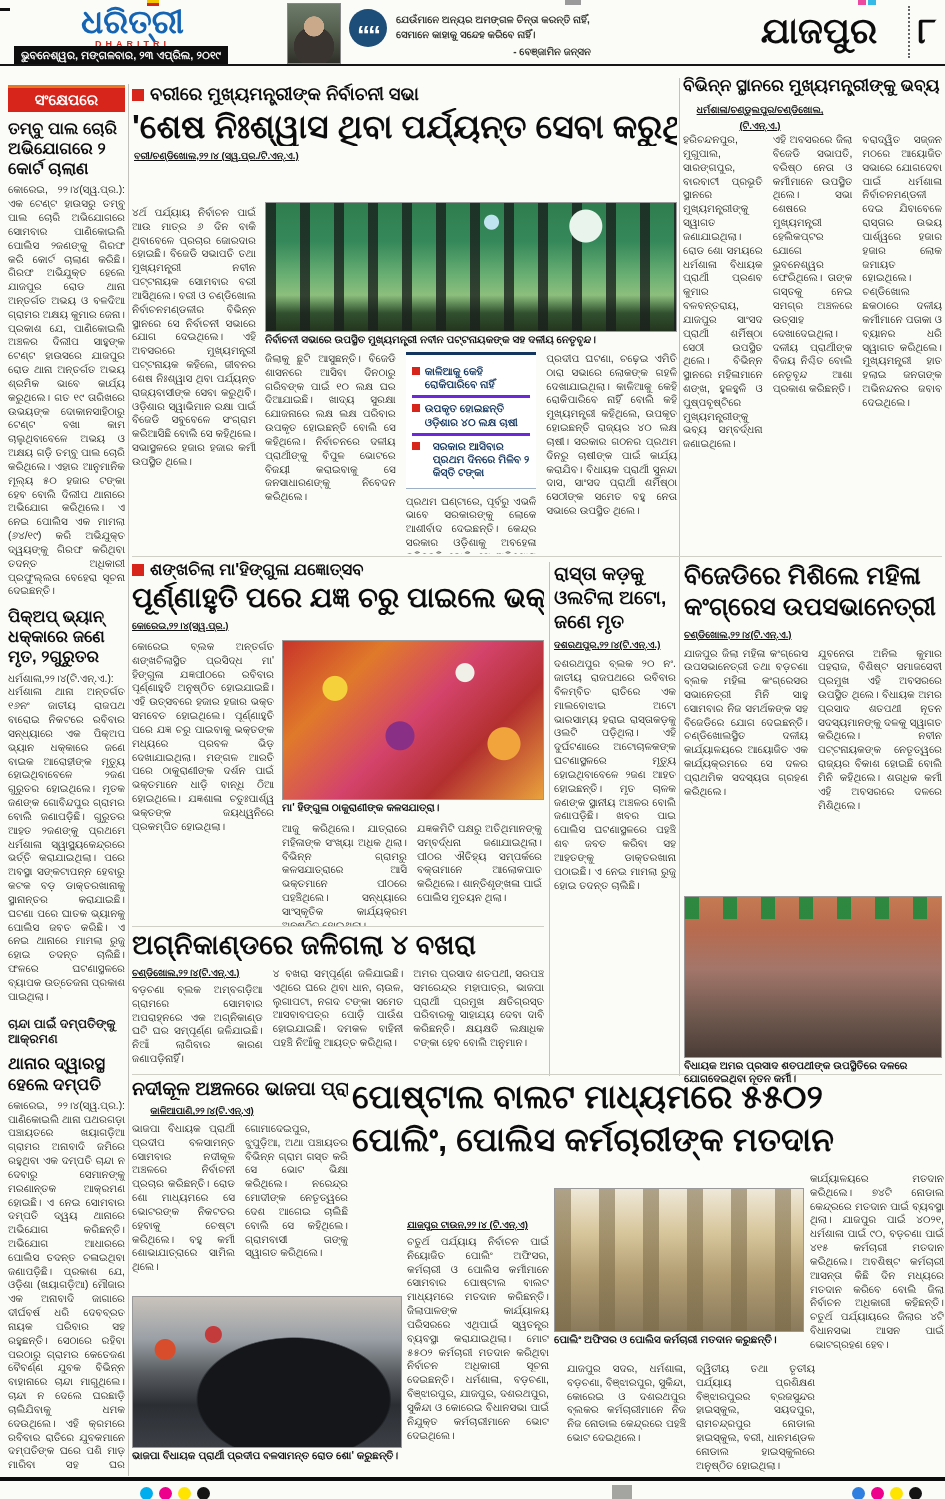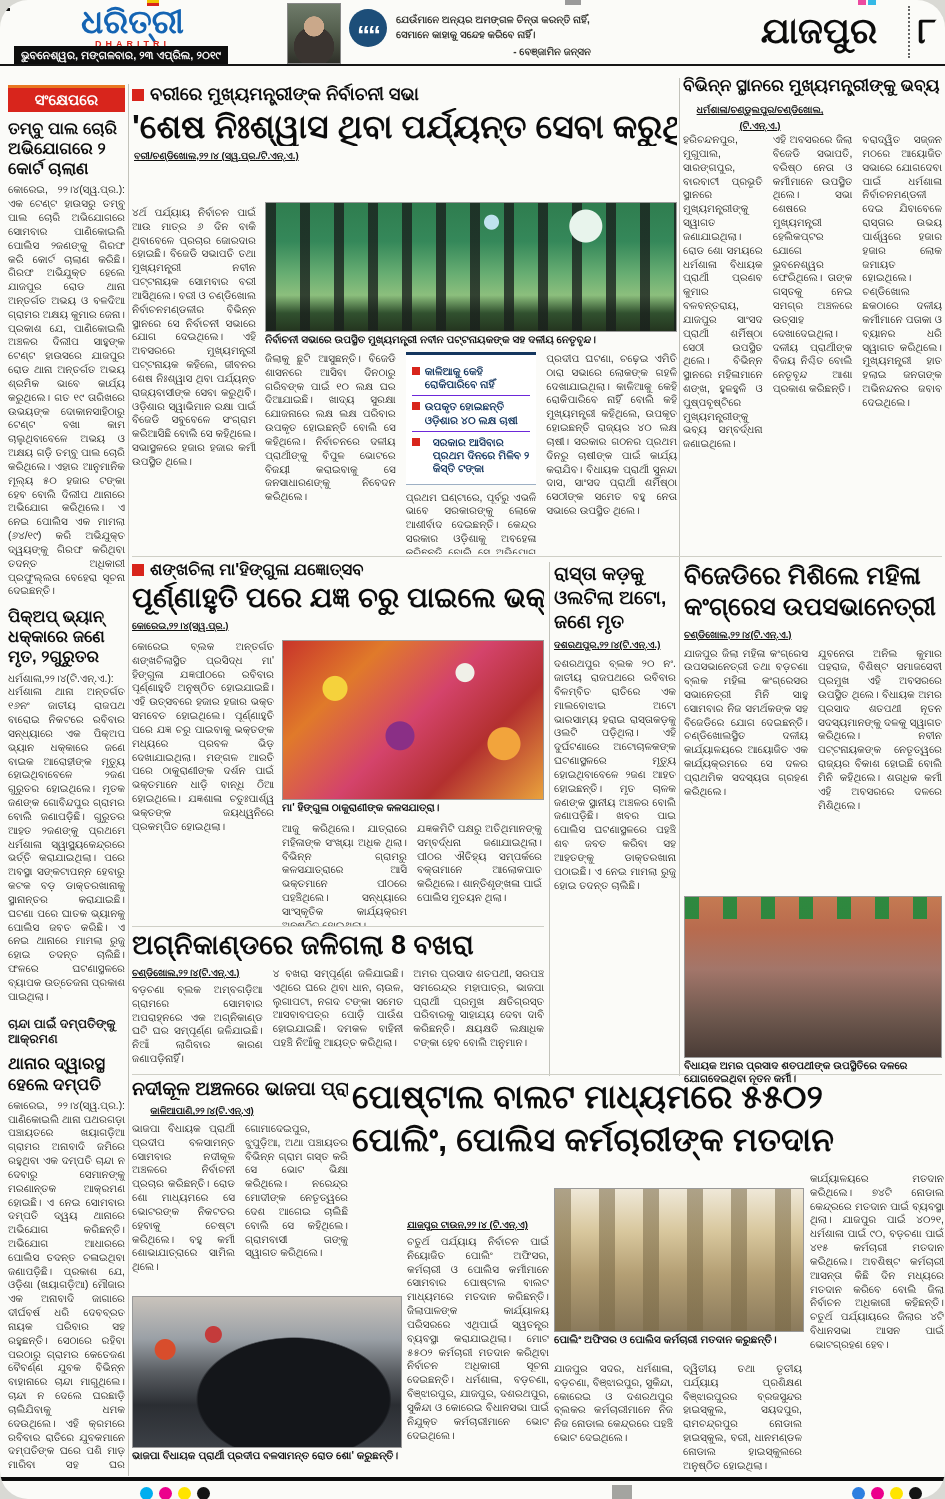--- a/index.html
+++ b/index.html
@@ -1,17 +1,17 @@
 <!DOCTYPE html>
 <html><head>
 <meta charset="utf-8">
 <style>
   html,body{margin:0;padding:0;background:#d9d9d4;}
   .page{position:relative;width:945px;height:1499px;margin:0 auto;background:#fbfbf8;
-        font-family:"Liberation Sans","DejaVu Sans",sans-serif;color:#1a1a1a;overflow:hidden;border-radius:28px;}
+        font-family:"Liberation Sans","DejaVu Sans",sans-serif;color:#1a1a1a;overflow:hidden;}
   
   .body-text{font-size:10.4px;line-height:1.33;text-align:justify;color:#24241f;}
   .headline{font-weight:bold;color:#0c0c0c;}
   .dateline{font-size:9.6px;font-weight:bold;text-decoration:underline;color:#111;}
   .caption{font-size:10.4px;font-weight:bold;color:#101010;line-height:1.25;}
   .kicker-row{display:flex;align-items:center;gap:6px;font-weight:bold;color:#0c0c0c;}
   .red-sq{width:12px;height:12px;background:#d8251c;flex:0 0 auto;}
   .cols{display:flex;gap:10px;}
   .col{flex:1;overflow:hidden;}
   .vrule{position:absolute;width:1px;background:#c2c2ba;}
@@ -55,21 +55,21 @@
        radial-gradient(circle at 78% 18%, #e8f4ec 0 16px, transparent 17px),
        radial-gradient(circle at 55% 15%, #bfe3ef 0 7px, transparent 8px),
        repeating-linear-gradient(90deg, rgba(25,30,28,.78) 0 10px, rgba(25,30,28,0) 10px 34px),
        linear-gradient(180deg,#2f7d4f 0%,#35885a 30%,#67ad72 55%,#8cbf7d 72%,#31512f 86%,#24351f 100%);}
   .main-caption{position:absolute;left:133px;top:249px;width:410px;}
   .main-col1{position:absolute;left:0;top:122px;width:124px;height:346px;overflow:hidden;}
   .main-bottom{position:absolute;left:133px;top:268px;width:412px;height:202px;}
   
   .hl-box{border-top:3px solid #14365e;border-bottom:1px solid #9db0c4;background:#fff;
           padding:6px 6px 4px;margin-bottom:6px;}
-  .hl-item{display:flex;gap:5px;align-items:flex-start;padding:4px 0;border-bottom:1px solid #6d28d9;}
+  .hl-item{display:flex;gap:5px;align-items:flex-start;padding:4px 0;border-bottom:3px solid #6d28d9;}
   .hl-item:last-child{border-bottom:none;gap:13px;}
   .hl-sq{width:8px;height:8px;background:#d8251c;margin-top:2px;flex:0 0 auto;}
   .hl-text{font-size:10.6px;font-weight:bold;color:#14365e;line-height:1.25;}
   
   .welcome{position:absolute;left:683px;top:76px;width:259px;height:478px;}
   .welcome-headline{font-size:17px;line-height:1.2;white-space:nowrap;overflow:hidden;}
   .welcome-dateline{width:150px;text-align:center;margin:6px 0 0 2px;line-height:1.6;}
   .welcome .cols{height:382px;}
   
   .yajna{position:absolute;left:132px;top:560px;width:412px;height:368px;}
@@ -121,21 +121,21 @@
   
   .postal{position:absolute;left:352px;top:1076px;width:592px;height:400px;}
   .postal-headline{font-size:33px;line-height:1.3;white-space:nowrap;overflow:hidden;}
   .postal-col1{position:absolute;left:55px;top:96px;width:142px;height:300px;overflow:hidden;}
   .postal-col1 .dateline{display:block;margin-bottom:4px;margin-top:47px;}
   .photo-postal{position:absolute;left:202px;top:112px;width:248px;height:142px;
      background:
        repeating-linear-gradient(90deg, rgba(120,104,70,.55) 0 16px, rgba(120,104,70,0) 16px 44px),
        linear-gradient(180deg,#efe8d8 0%,#d8c79d 30%,#b49f74 60%,#8a7a5c 100%);}
   .postal-caption{position:absolute;left:202px;top:257px;width:248px;}
-  .postal-mid{position:absolute;left:202px;top:286px;width:248px;height:110px;}
+  .postal-mid{position:absolute;left:215px;top:286px;width:248px;height:110px;}
   .postal-col4{position:absolute;left:458px;top:96px;width:134px;height:300px;overflow:hidden;}
   
   .bottom-rule{position:absolute;left:0;top:1477px;width:945px;height:4px;background:#0d0d0d;}
   .reg-dot{width:13px;height:13px;border-radius:50%;display:inline-block;margin-right:6px;}
   .reg-group{position:absolute;top:1486px;}
   .reg-square{position:absolute;top:1485px;left:612px;width:20px;height:14px;background:#a4a4a0;}
 </style>
 </head>
 <body>
 
@@ -257,21 +257,21 @@
     <div class="dateline">ଚଣ୍ଡିଖୋଲ,୨୨।୪(ଟି.ଏନ୍.ଏ.)</div>
     <div class="cols">
       <div class="col body-text">ଯାଜପୁର ଜିଲା ମହିଳା କଂଗ୍ରେସ ଉପସଭାନେତ୍ରୀ ତଥା ବଡ଼ଚଣା ବ୍ଲକ ମହିଳା କଂଗ୍ରେସର ସଭାନେତ୍ରୀ ମିନି ସାହୁ ସୋମବାର ନିଜ ସମର୍ଥକଙ୍କ ସହ ବିଜେଡିରେ ଯୋଗ ଦେଇଛନ୍ତି। ଚଣ୍ଡିଖୋଲସ୍ଥିତ ଦଳୀୟ କାର୍ଯ୍ୟାଳୟରେ ଆୟୋଜିତ ଏକ କାର୍ଯ୍ୟକ୍ରମରେ ସେ ଦଳର ପ୍ରାଥମିକ ସଦସ୍ୟତା ଗ୍ରହଣ କରିଥିଲେ।</div>
       <div class="col body-text">ଯୁବନେତା ଅନିଲ କୁମାର ପହରାଜ, ବିଶିଷ୍ଟ ସମାଜସେବୀ ପ୍ରମୁଖ ଏହି ଅବସରରେ ଉପସ୍ଥିତ ଥିଲେ। ବିଧାୟକ ଅମର ପ୍ରସାଦ ଶତପଥୀ ନୂତନ ସଦସ୍ୟମାନଙ୍କୁ ଦଳକୁ ସ୍ୱାଗତ କରିଥିଲେ। ନବୀନ ପଟ୍ଟନାୟକଙ୍କ ନେତୃତ୍ୱରେ ରାଜ୍ୟର ବିକାଶ ହୋଇଛି ବୋଲି ମିନି କହିଥିଲେ। ଶତାଧିକ କର୍ମୀ ଏହି ଅବସରରେ ଦଳରେ ମିଶିଥିଲେ।</div>
     </div>
     <div class="photo photo-bjd"></div>
     <div class="caption bjd-caption">ବିଧାୟକ ଅମର ପ୍ରସାଦ ଶତପଥୀଙ୍କ ଉପସ୍ଥିତିରେ ଦଳରେ ଯୋଗଦେଇଥିବା ନୂତନ କର୍ମୀ।</div>
   </div>
 
   <div class="fire">
-    <div class="headline fire-headline">ଅଗ୍ନିକାଣ୍ଡରେ ଜଳିଗଲା 8 ବଖରା</div>
+    <div class="headline fire-headline">ଅଗ୍ନିକାଣ୍ଡରେ ଜଳିଗଲା ୪ ବଖରା</div>
     <div class="cols">
       <div class="col">
         <span class="dateline">ଚଣ୍ଡିଖୋଲ,୨୨।୪(ଟି.ଏନ୍.ଏ.)</span>
         <div class="body-text">ବଡ଼ଚଣା ବ୍ଲକ ଅମ୍ବଗଡ଼ିଆ ଗ୍ରାମରେ ସୋମବାର ଅପରାହ୍ନରେ ଏକ ଅଗ୍ନିକାଣ୍ଡ ଘଟି ଘର ସମ୍ପୂର୍ଣ୍ଣ ଜଳିଯାଇଛି। ନିଆଁ ଲାଗିବାର କାରଣ ଜଣାପଡ଼ିନାହିଁ।</div>
       </div>
       <div class="col body-text">୪ ବଖରା ସମ୍ପୂର୍ଣ୍ଣ ଜଳିଯାଇଛି। ଏଥିରେ ଘରେ ଥିବା ଧାନ, ଚାଉଳ, ଲୁଗାପଟା, ନଗଦ ଟଙ୍କା ସମେତ ଆସବାବପତ୍ର ପୋଡ଼ି ପାଉଁଶ ହୋଇଯାଇଛି। ଦମକଳ ବାହିନୀ ପହଞ୍ଚି ନିଆଁକୁ ଆୟତ୍ତ କରିଥିଲା।</div>
       <div class="col body-text">ଅମର ପ୍ରସାଦ ଶତପଥୀ, ସରପଞ୍ଚ ସମରେନ୍ଦ୍ର ମହାପାତ୍ର, ଭାଜପା ପ୍ରାର୍ଥୀ ପ୍ରମୁଖ କ୍ଷତିଗ୍ରସ୍ତ ପରିବାରକୁ ସାହାଯ୍ୟ ଦେବା ଦାବି କରିଛନ୍ତି। କ୍ଷୟକ୍ଷତି ଲକ୍ଷାଧିକ ଟଙ୍କା ହେବ ବୋଲି ଅନୁମାନ।</div>
     </div>
   </div>
 

